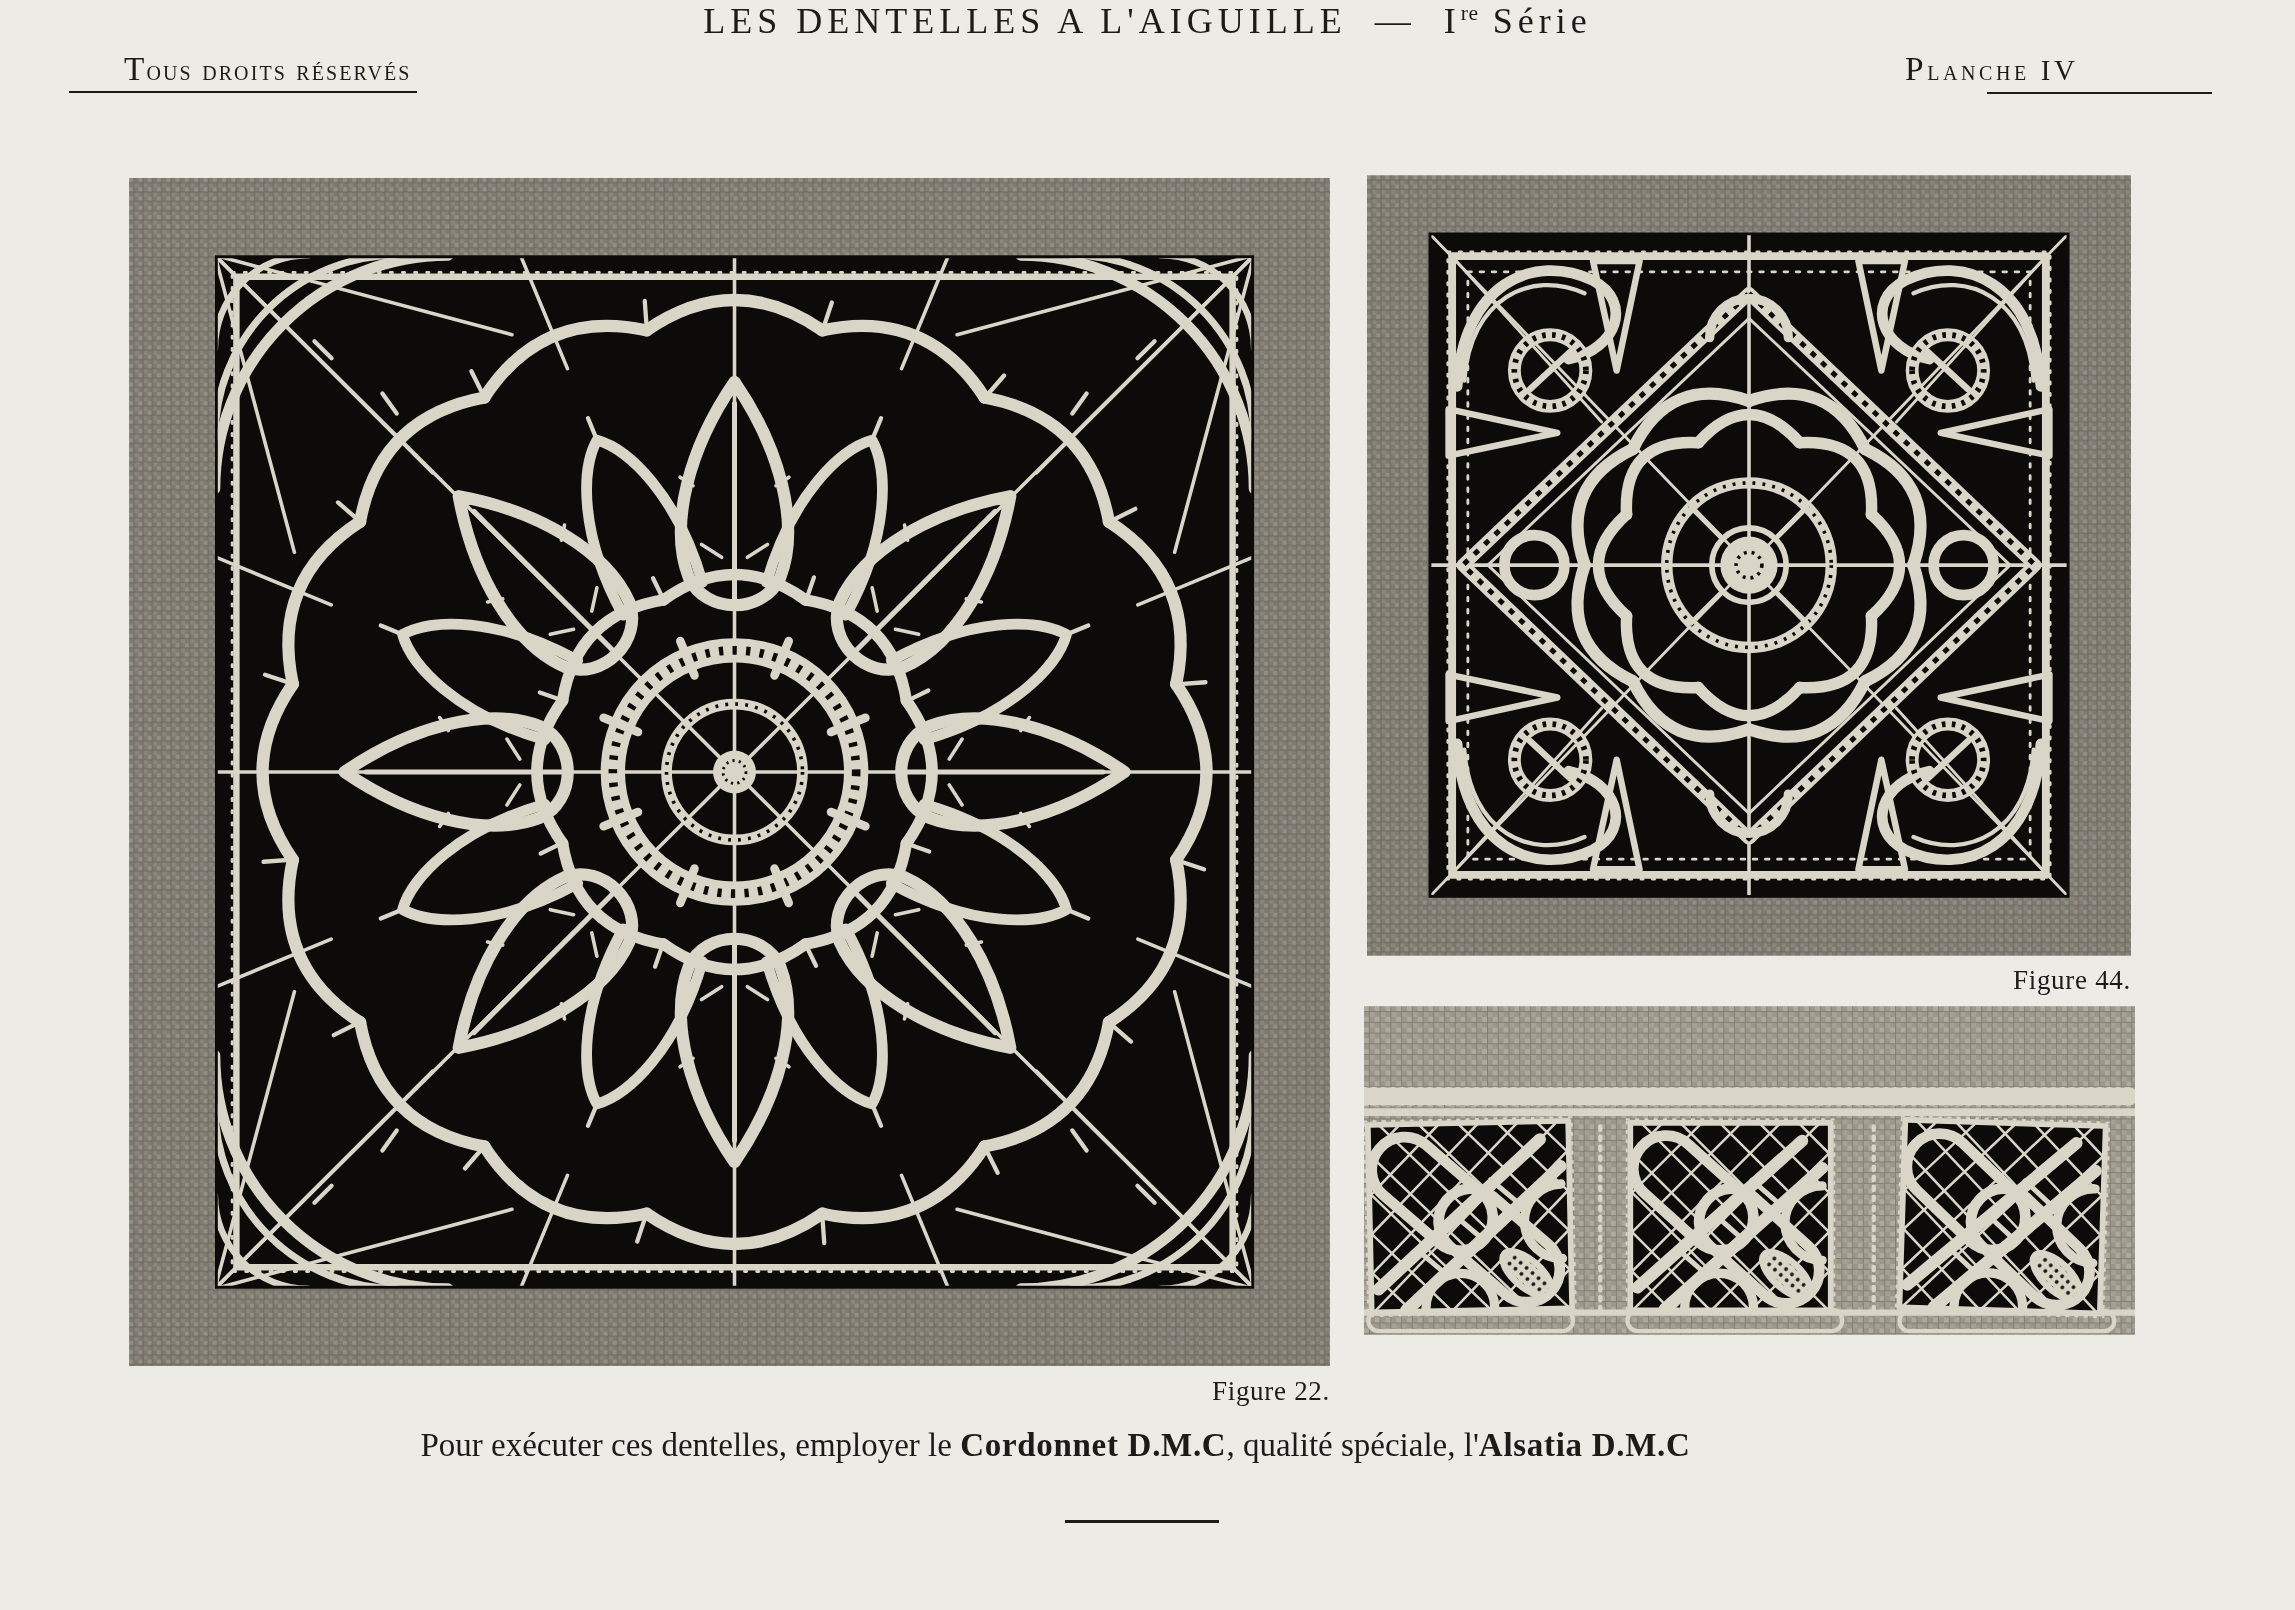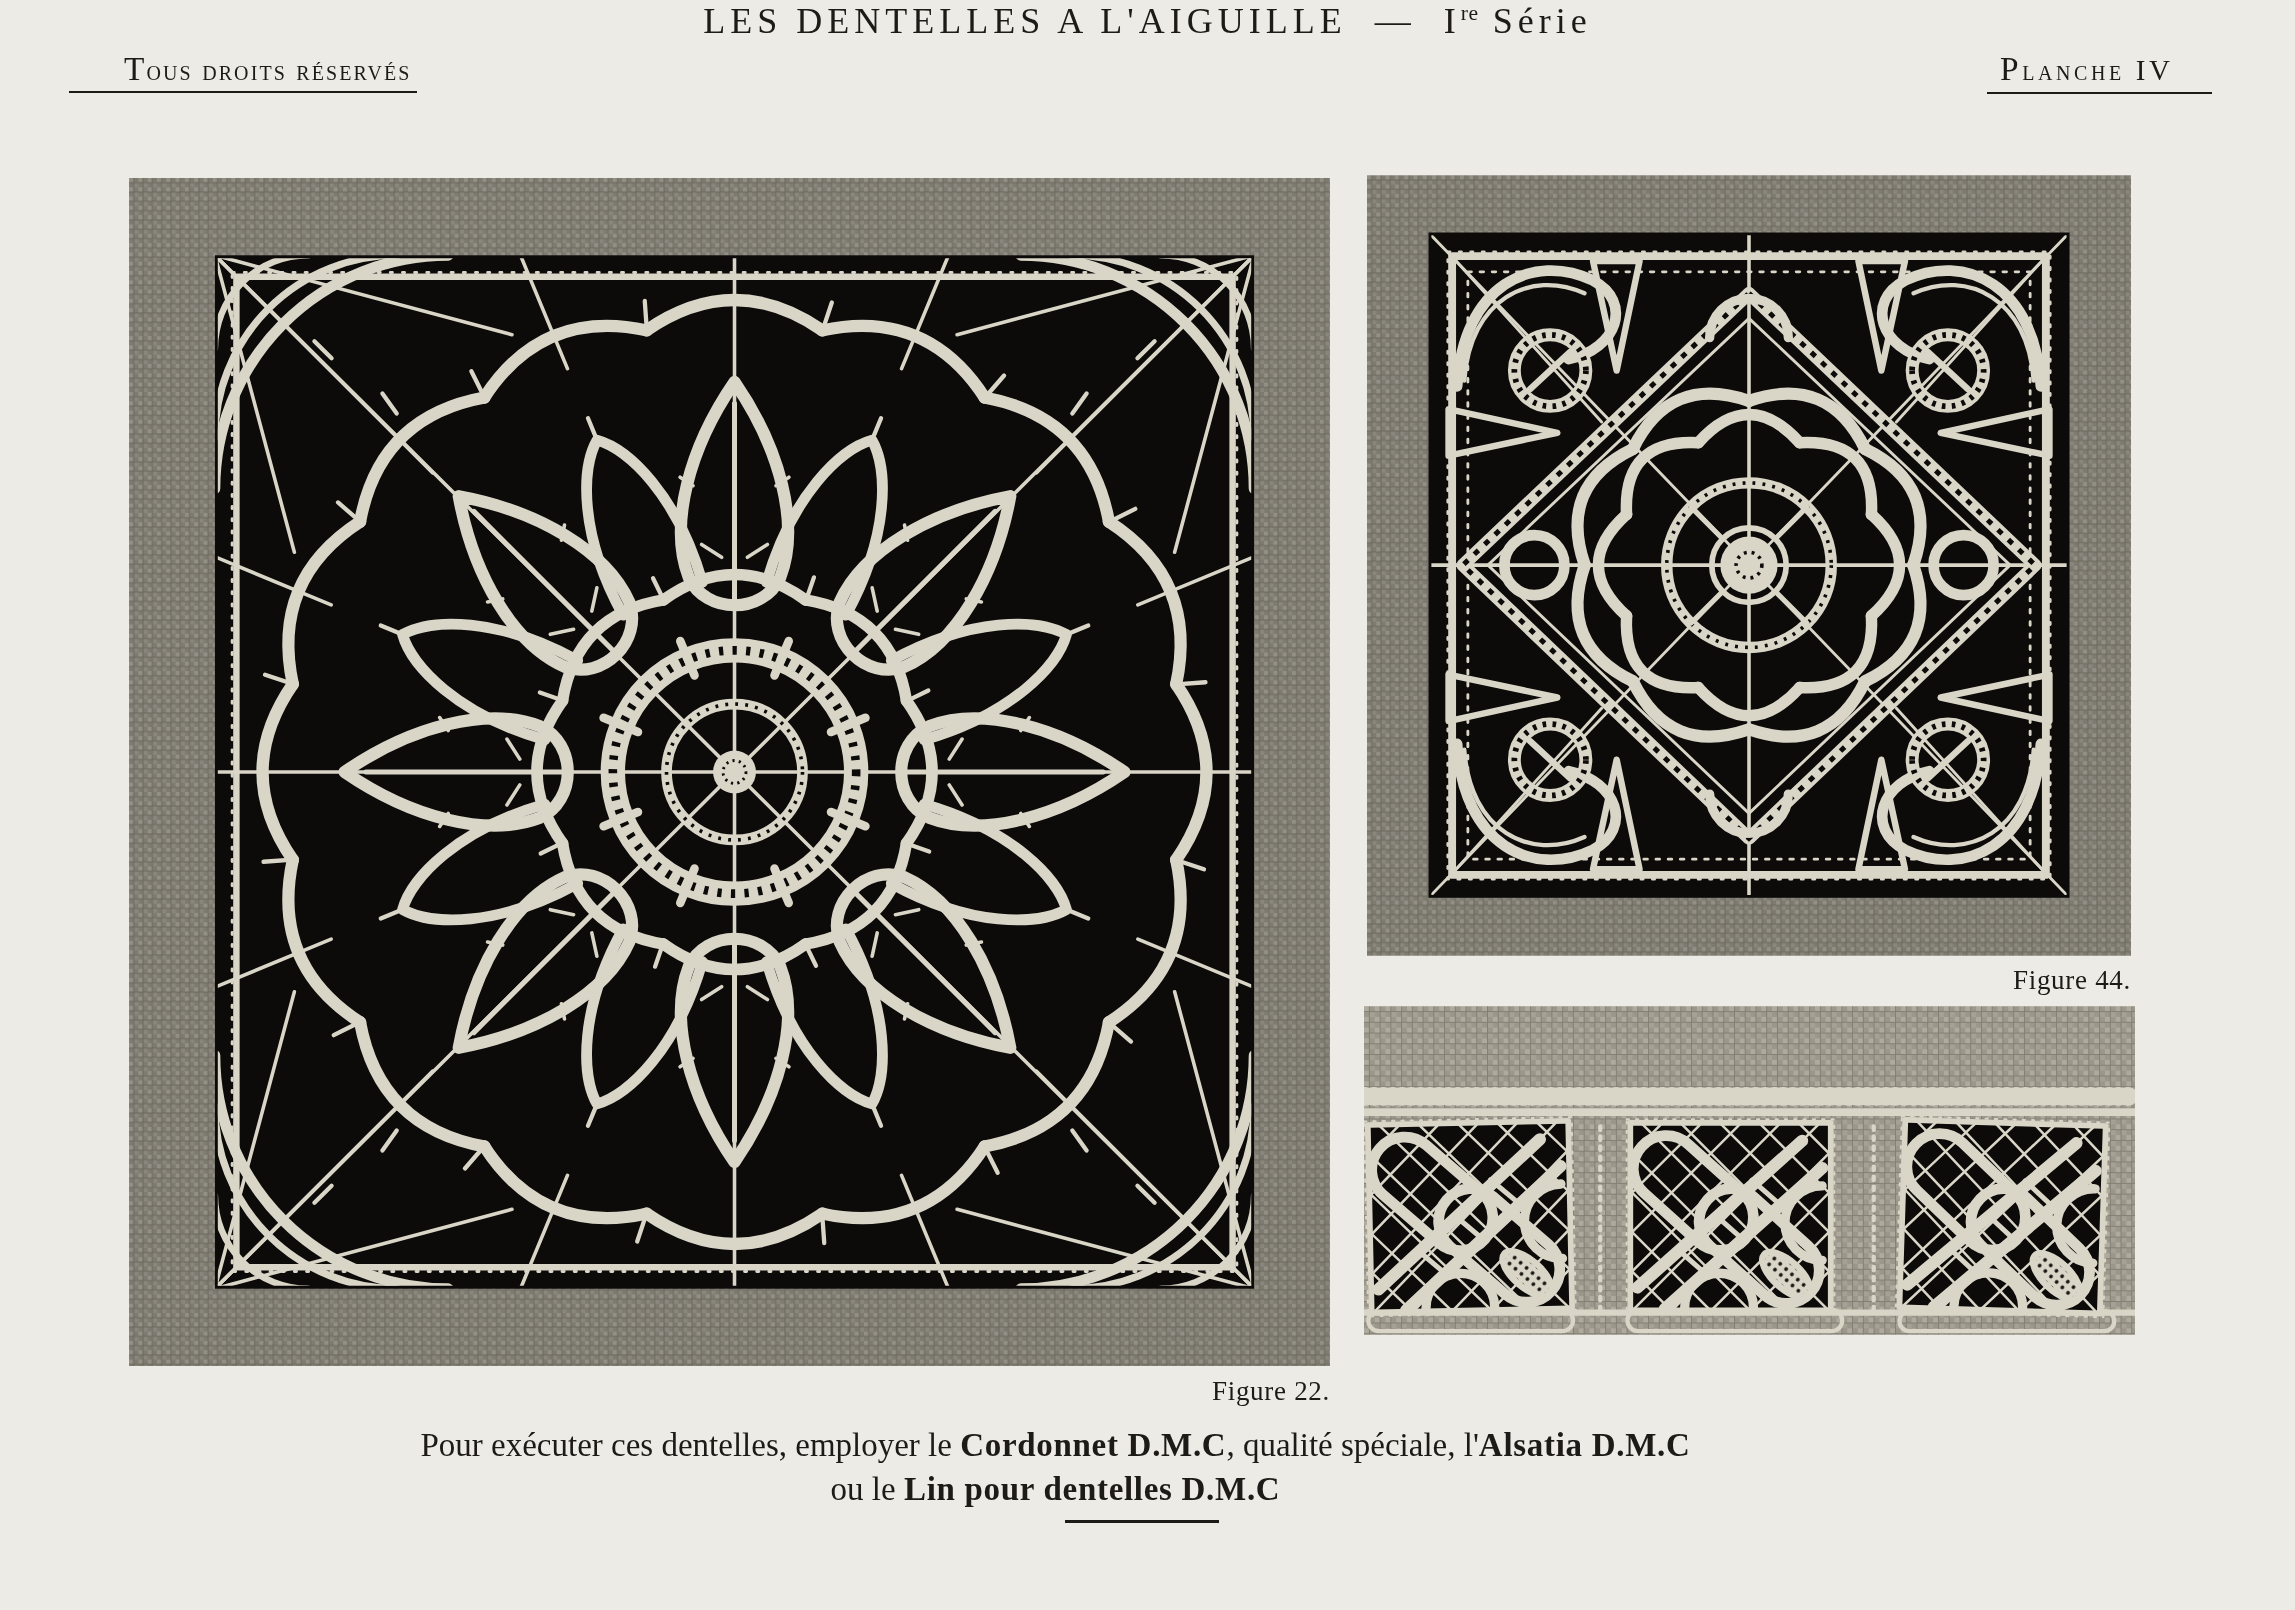--- a/index.html
+++ b/index.html
@@ -53,21 +53,21 @@
       <pattern id="mesh44" width="11" height="11" patternUnits="userSpaceOnUse">
         <rect width="11" height="11" fill="#d9d5c7"></rect>
         <circle cx="5.5" cy="5.5" r="2.6" fill="#14120e"></circle>
       </pattern>
     </defs>
   </svg>
 
   <div class="abs hdr" style="left:84px; top:50px;margin-left:40px;">Tous droits réservés</div>
   <div class="abs rule" style="left:69px; top:91px; width:348px;"></div>
 
-  <div class="abs hdr" style="left:2000px; top:50px; letter-spacing:3.6px;">Planche IV</div>
+  <div class="abs hdr" style="left:1905px; top:50px; letter-spacing:3.6px;">Planche IV</div>
   <div class="abs rule" style="left:1987px; top:92px; width:225px;"></div>
 
   <div class="abs title"><span>LES DENTELLES A L'AIGUILLE</span>&nbsp;&nbsp;<span>—</span>&nbsp;&nbsp;<span>I</span><sup>re</sup>&nbsp;<span>Série</span></div>
 
   <svg class="abs photo" style="left:129px; top:178px;" width="1201" height="1188" viewBox="0 0 1678 1660">
     <defs>
       <clipPath id="clip43">
           <rect x="124" y="112" width="1444" height="1436"></rect>
         </clipPath>
       <g id="leaf43">
@@ -306,17 +306,16 @@
       </g>
     <g>
         <use href="#k45" transform="translate(372,163)"></use>
       </g>
     <g>
         <use href="#k45" transform="translate(752,163) rotate(1.8 140 131)"></use>
       </g>
   </svg>
 
   <div class="abs foot" style="top:1427px;"><span>Pour exécuter ces dentelles, employer le </span><b>Cordonnet D.M.C</b><span>, qualité spéciale, l'</span><b>Alsatia D.M.C</b></div>
-  <div class="abs foot" style="top:1471px;"><span>ou le </span><b>Lin pour dentelles D.M.C</b></div>
   <div class="abs rule" style="left:1065px; top:1520px; width:154px; height:2.9px;"></div>
 
 </div>
 
 
 </body></html>

